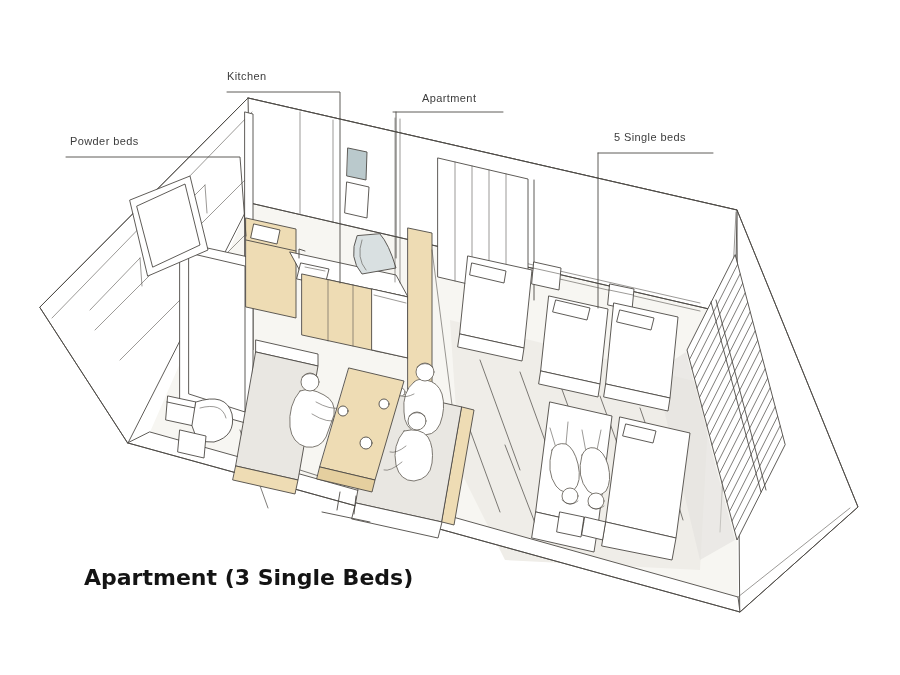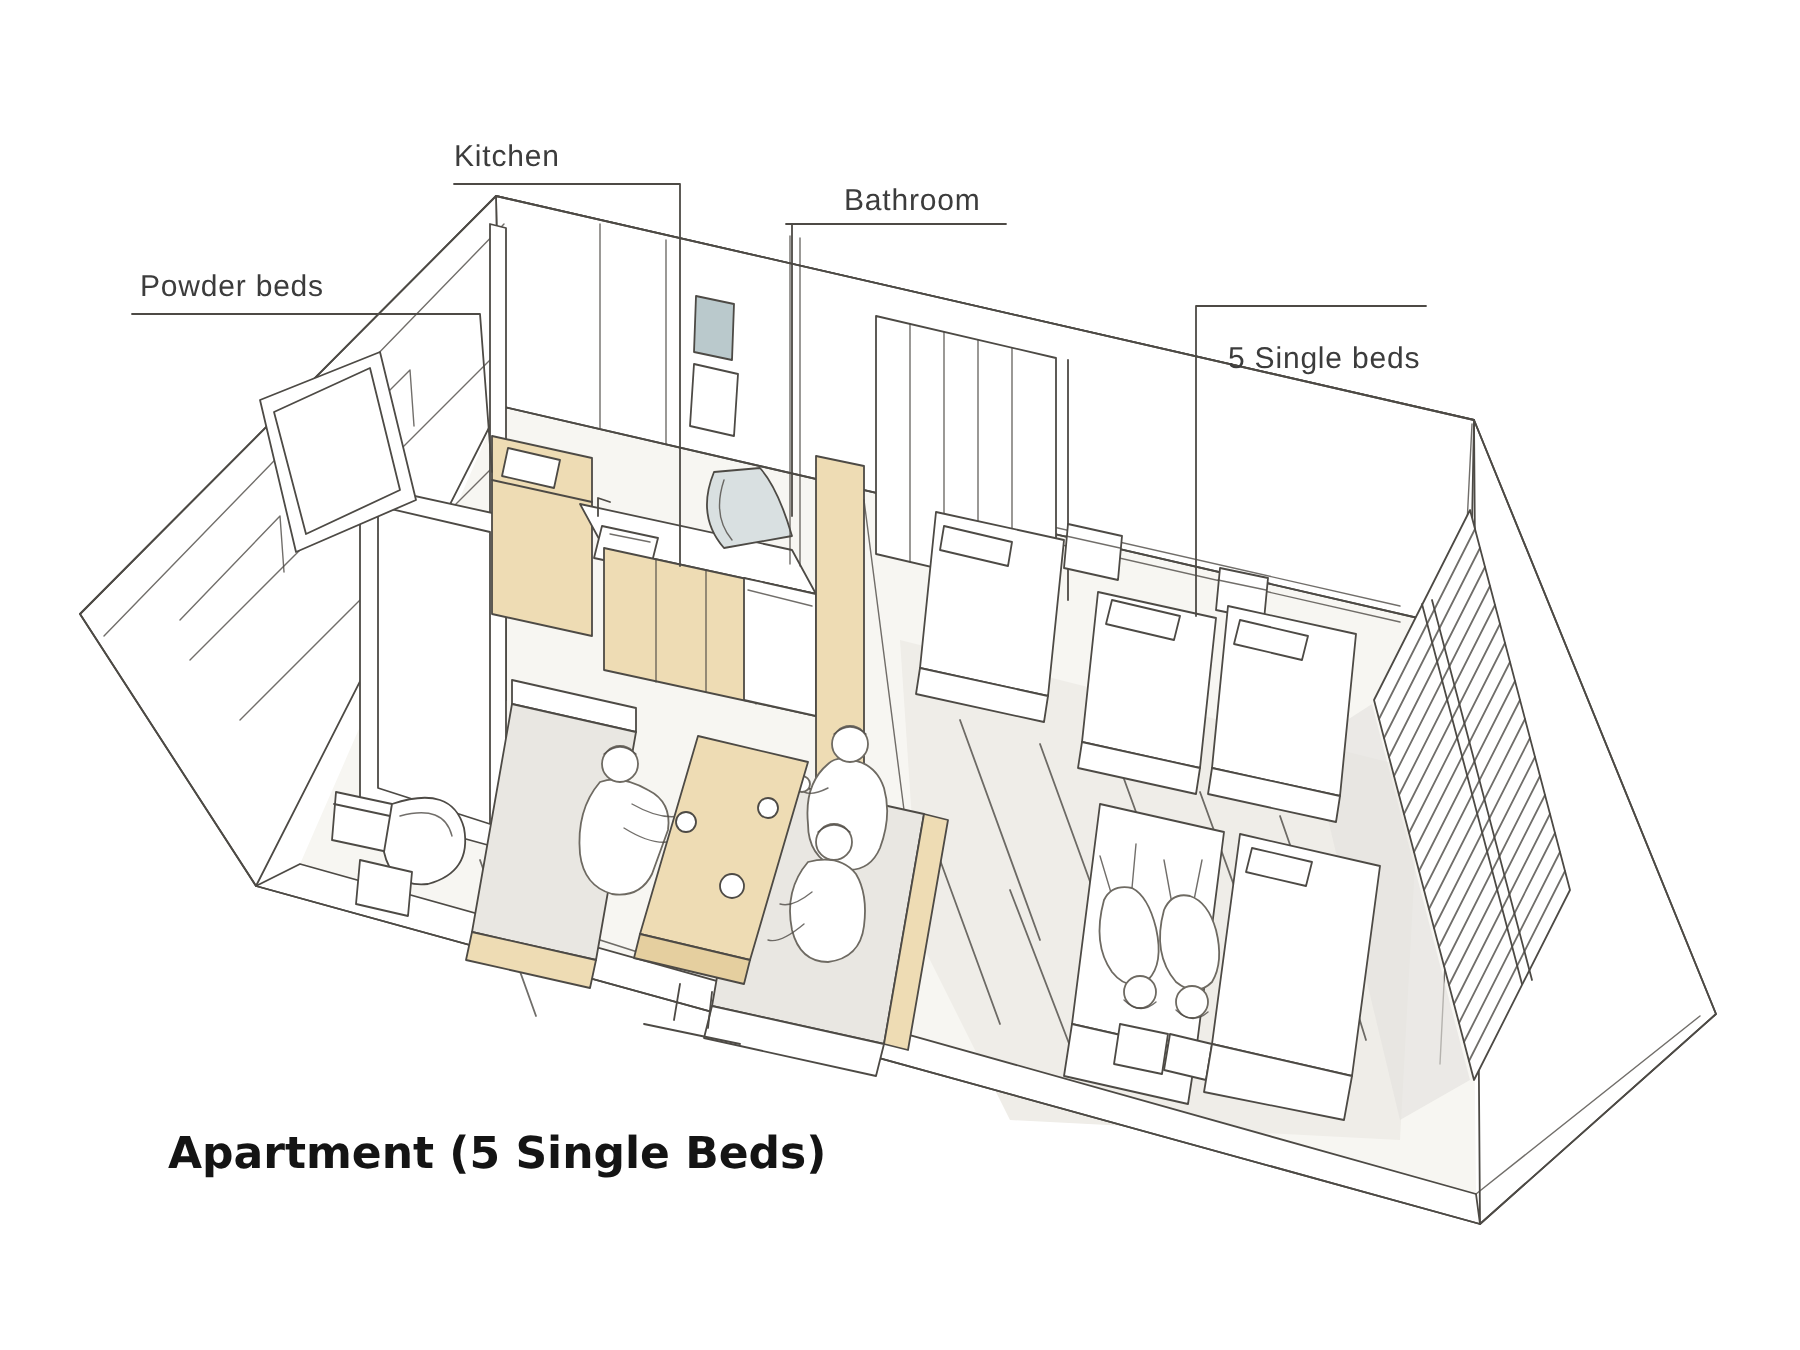--- a/index.html
+++ b/index.html
@@ -14,21 +14,21 @@
   .sk .gl{fill:#bac9cc;}
   .sk .gl2{fill:#d9e0e1;}
   .sk .cu{fill:#e9e7e2;}
   .sk .fl{fill:#f7f6f2;stroke:none;}
   .sk .fl2{fill:#efede8;stroke:none;}
   .sk .sh{fill:#e3e1dd;stroke:none;opacity:.6;}
   .sk .streak{stroke:#e0ded8;stroke-width:2.6;opacity:.8;}
   .sk .thin{stroke-width:.7;opacity:.8;}
   .sk .ld{stroke:#2e2e2e;stroke-width:1.05;}
   .sk .pp{fill:#ffffff;stroke:#6e6a62;}
-  .anno{position:absolute;font-size:15px;letter-spacing:.4px;color:#3c3c3c;white-space:nowrap;}
+  .anno{position:absolute;font-size:11px;letter-spacing:.4px;color:#3c3c3c;white-space:nowrap;}
   .caption{position:absolute;font-family:"DejaVu Sans", sans-serif;font-weight:700;
            font-size:22px;color:#141414;white-space:nowrap;}
 </style>
 </head>
 <body>
 
 <div class="stage">
 
 <svg class="sk" width="900" height="675" viewBox="0 0 900 675">
 
@@ -232,18 +232,18 @@
   <g class="ld">
     <path d="M227,92 L340,92 L340,283"></path>
     <path d="M393,112 L503,112 M396,112 L396,258"></path>
     <path d="M66,157 L240,157 L246,236"></path>
     <path d="M598,153 L713,153 M598,153 L598,308"></path>
   </g>
 </svg>
 
 <div class="anno" style="left:70px;top:135px;">Powder beds</div>
 <div class="anno" style="left:227px;top:70px;">Kitchen</div>
-<div class="anno" style="left:422px;top:92px;">Bathroom</div>
-<div class="anno" style="left:614px;top:131px;margin-top:40px;">5 Single beds</div>
-
-<div class="caption" style="left:84px;top:565px;">Apartment (5 Single Beds)</div>
+<div class="anno" style="left:422px;top:92px;">Apartment</div>
+<div class="anno" style="left:614px;top:131px;">5 Single beds</div>
+
+<div class="caption" style="left:84px;top:565px;">Apartment (3 Single Beds)</div>
 
 </div>
 
 </body></html>

